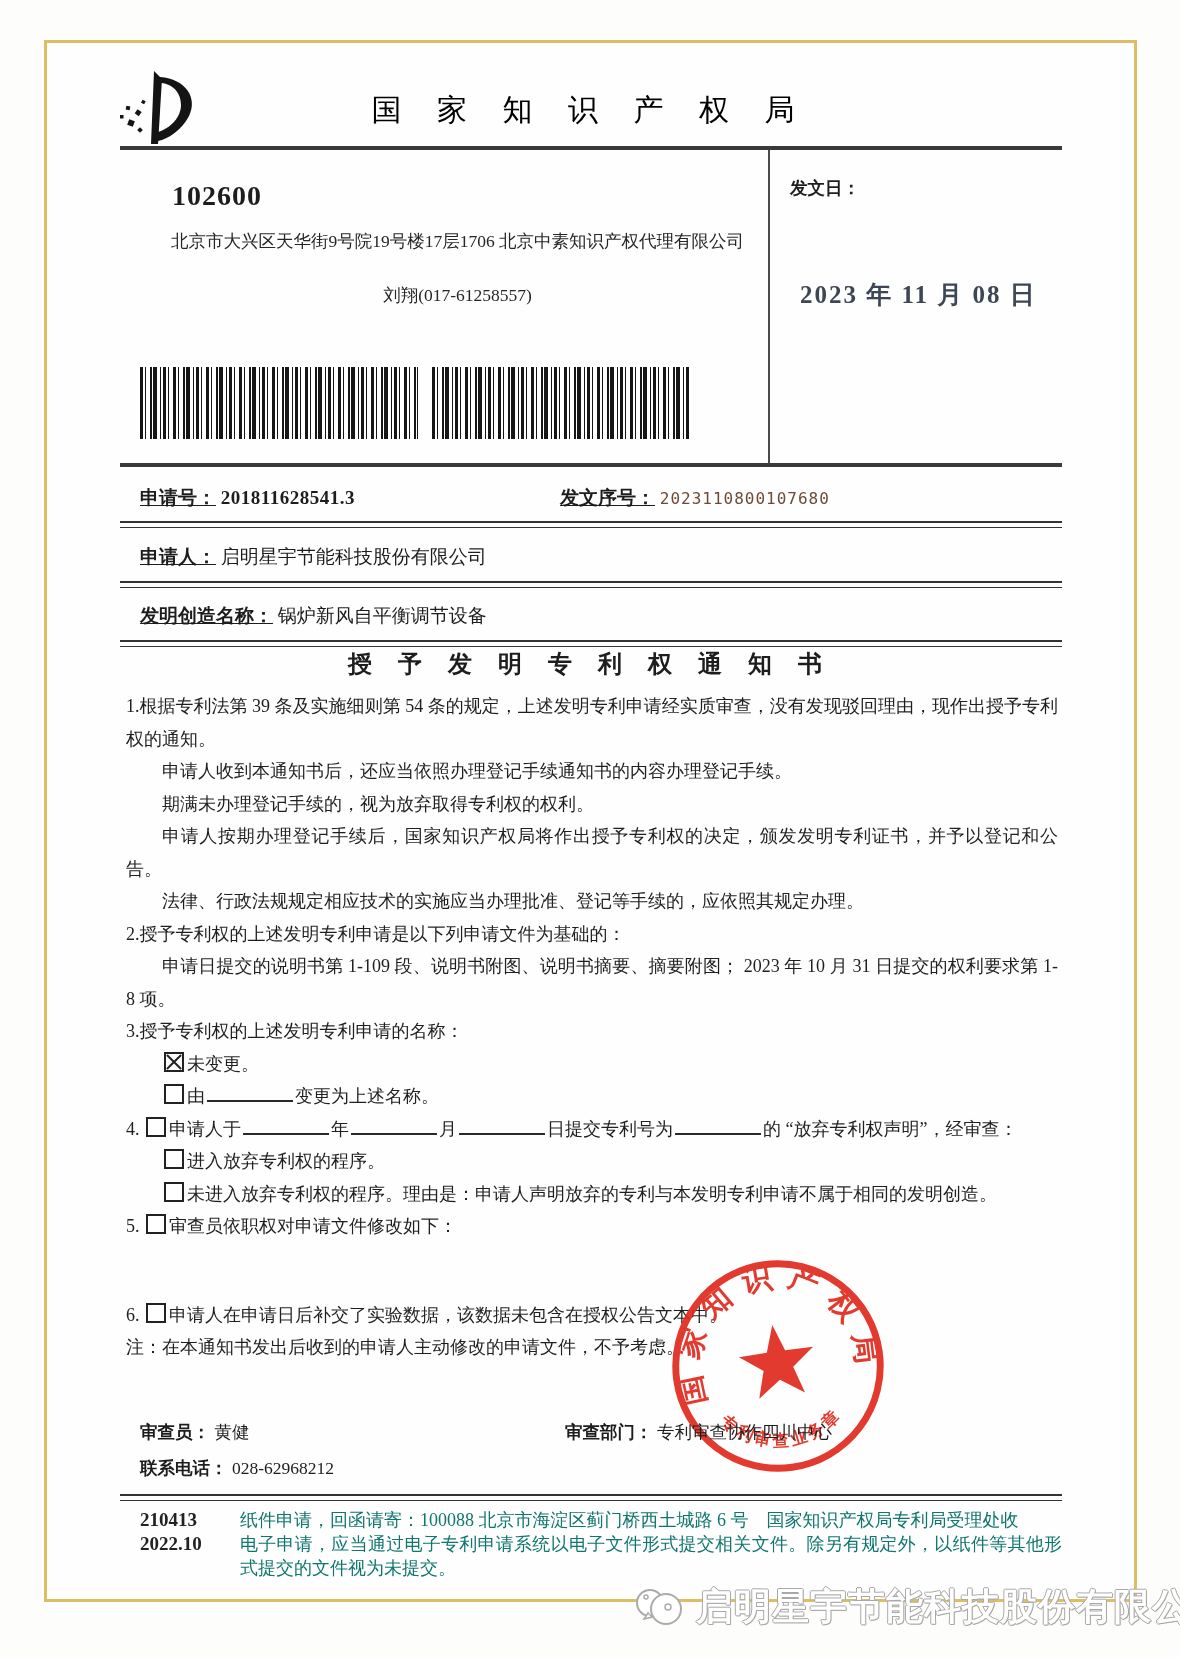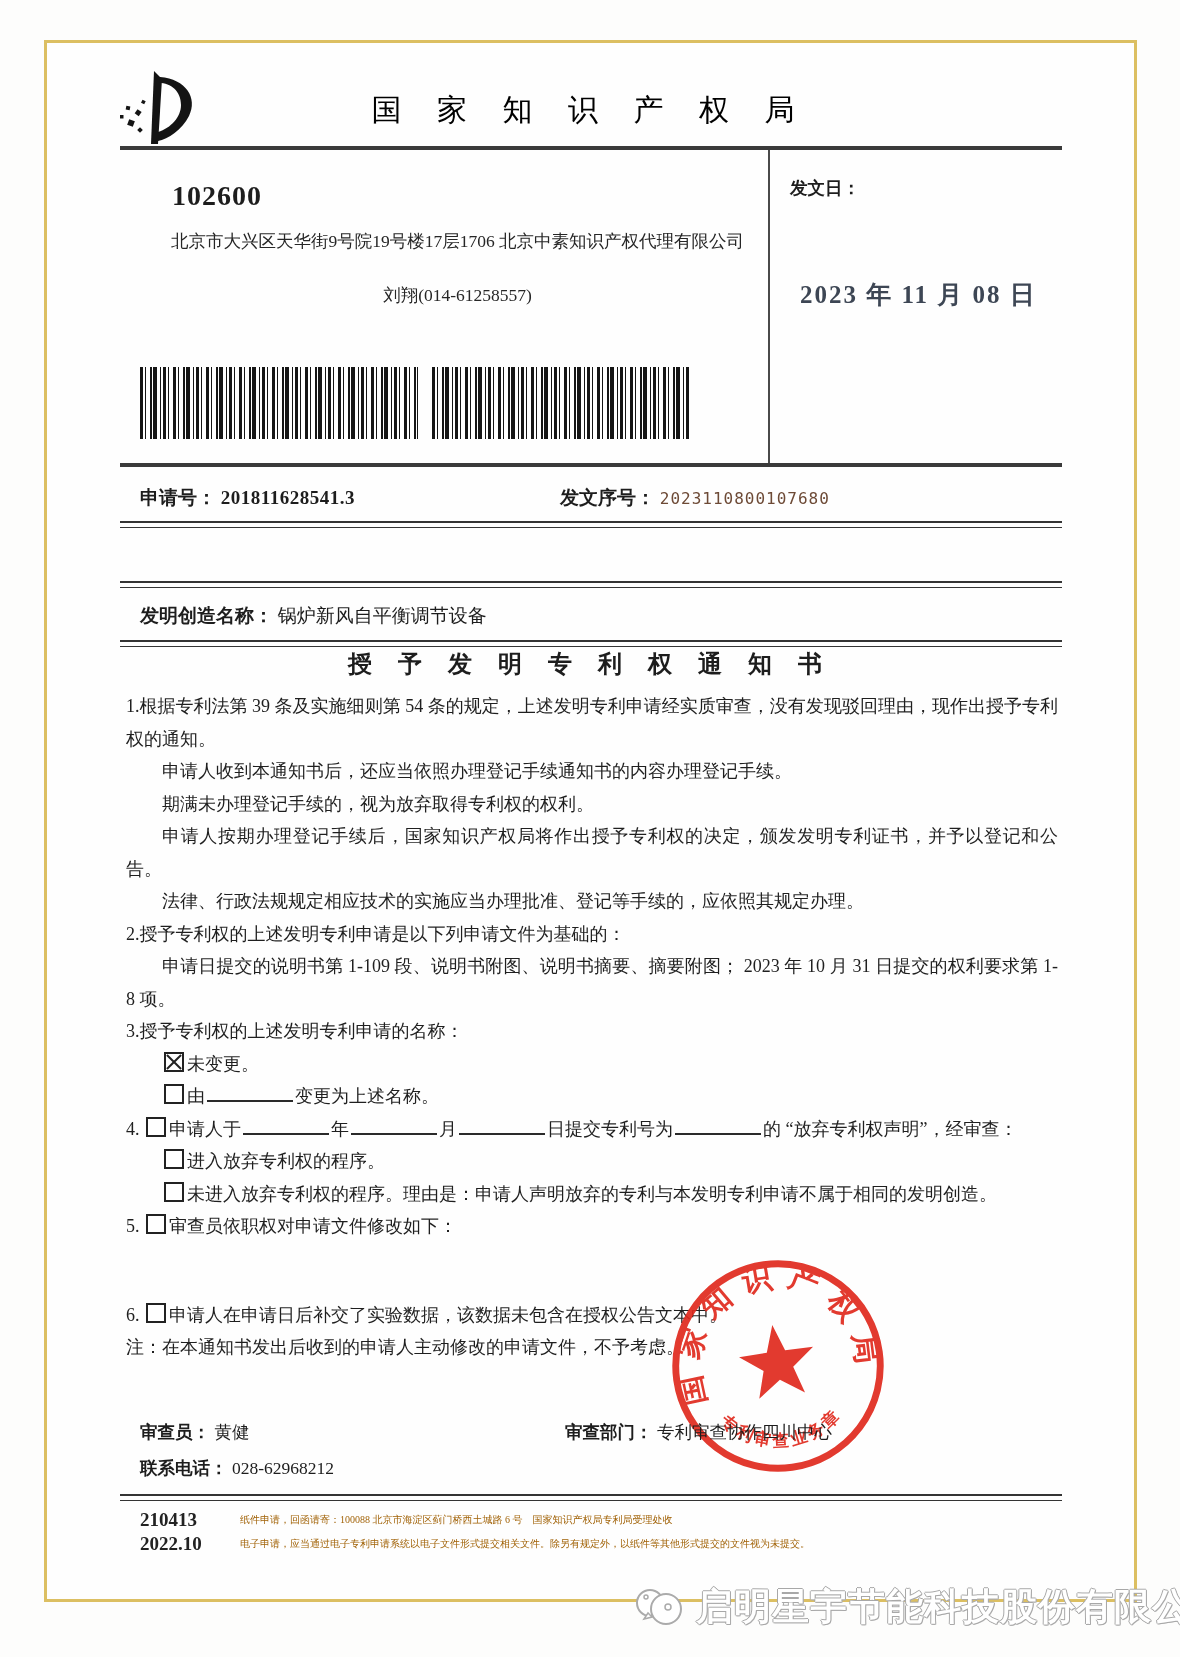--- a/index.html
+++ b/index.html
@@ -27,21 +27,21 @@
 
   
   .barcode{top:367px;height:72px;background:#fff;
     background-image:repeating-linear-gradient(90deg,
       #161616 0 3px,#fff 3px 5px,#161616 5px 6px,#fff 6px 10px,#161616 10px 12px,
       #fff 12px 13px,#161616 13px 17px,#fff 17px 20px,#161616 20px 21px,#fff 21px 23px,
       #161616 23px 26px,#fff 26px 28px,#161616 28px 29px,#fff 29px 33px);}
 
   
   .frow{font-size:19px;}
-  .flabel{font-weight:700;}
+  .flabel{font-weight:700;text-decoration:underline;}
   .fvalue{font-weight:700;letter-spacing:.5px;}
   .fvalue-plain{font-weight:400;}
   .serial-val{font-family:"DejaVu Sans Mono",monospace;font-size:16px;color:#6d4a36;letter-spacing:1px;margin-top:18px;}
 
   
   .notice-title{left:0;top:648px;width:100%;text-align:center;font-size:24px;font-weight:700;letter-spacing:10px;}
   .body-wrap{left:126px;top:690px;width:932px;font-size:18px;line-height:32.5px;color:#1f1f1f;text-align:justify;}
   .bl{margin:0;}
   .p1{text-indent:2em;}
   .gap{margin-top:56px;}
@@ -53,21 +53,21 @@
 
   
   .sign{font-size:17.5px;}
   .sign b{font-weight:700;}
 
   
   .stamp{left:660px;top:1248px;width:236px;height:236px;opacity:.92;transform:rotate(-8deg);}
 
   
   .foot-codes{left:140px;top:1508px;font-size:19px;line-height:24px;font-weight:600;color:#222;}
-  .foot-text{left:240px;top:1508px;width:822px;font-size:10px;line-height:24px;color:#a16207;text-align:justify;}
+  .foot-text{left:240px;top:1508px;width:822px;font-size:18px;line-height:24px;color:#0f766e;text-align:justify;}
   .foot-text p{margin:0;}
 
   
   .watermark{left:632px;top:1582px;display:flex;align-items:center;gap:8px;}
   .wm-text{font-family:"Liberation Sans","DejaVu Sans",sans-serif;font-size:37px;font-weight:700;color:#fff;
            letter-spacing:1px;white-space:nowrap;
            text-shadow:1px 0 0 #a8a8a8,-1px 0 0 #a8a8a8,0 1px 0 #a8a8a8,0 -1px 0 #a8a8a8,1px 1px 0 #b5b5b5;}
 </style>
 </head>
 <body>
@@ -88,40 +88,44 @@
       <rect x="34" y="32" width="3.5" height="3.5" transform="rotate(25 35 33)"></rect>
     </g>
   </svg>
 
   <div class="abs agency-title">国 家 知 识 产 权 局</div>
   <div class="abs rule-thick" style="left:120px;top:146px;width:942px;"></div>
   <div class="abs vdiv" style="left:768px;top:150px;height:314px;"></div>
 
   <div class="abs postal">102600</div>
   <div class="abs addr">北京市大兴区天华街9号院19号楼17层1706 北京中素知识产权代理有限公司</div>
-  <div class="abs contact">刘翔(014-61258557)</div>
+  <div class="abs contact">刘翔(017-61258557)</div>
 
   <div class="abs dispatch-label">发文日：</div>
   <div class="abs dispatch-date">2023 年 11 月 08 日</div>
 
   <div class="abs barcode" style="left:140px;width:278px;"></div>
   <div class="abs barcode" style="left:432px;width:258px;"></div>
 
   <div class="abs rule-thick" style="left:120px;top:463px;width:942px;"></div>
 
   <div class="abs frow" style="left:140px;top:485px;">
     <span class="flabel">申请号：</span>
     <span class="fvalue">201811628541.3</span>
   </div>
   <div class="abs frow" style="left:560px;top:485px;">
     <span class="flabel">发文序号：</span>
     <span class="serial-val">2023110800107680</span>
   </div>
   <div class="abs rule-double" style="left:120px;top:521px;width:942px;"></div>
 
+  <div class="abs frow" style="left:140px;top:544px;">
+    <span class="flabel">申请人：</span>
+    <span class="fvalue-plain">启明星宇节能科技股份有限公司</span>
+  </div>
   <div class="abs rule-double" style="left:120px;top:581px;width:942px;"></div>
 
   <div class="abs frow" style="left:140px;top:603px;">
     <span class="flabel">发明创造名称：</span>
     <span class="fvalue-plain">锅炉新风自平衡调节设备</span>
   </div>
   <div class="abs rule-double" style="left:120px;top:640px;width:942px;"></div>
 
   <div class="abs notice-title">授 予 发 明 专 利 权 通 知 书</div>
   <div class="abs body-wrap" id="body-lines">

